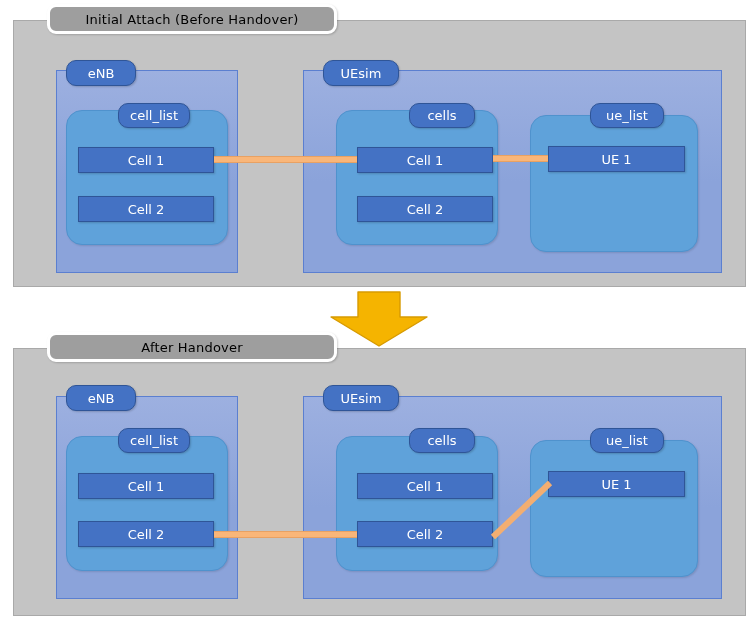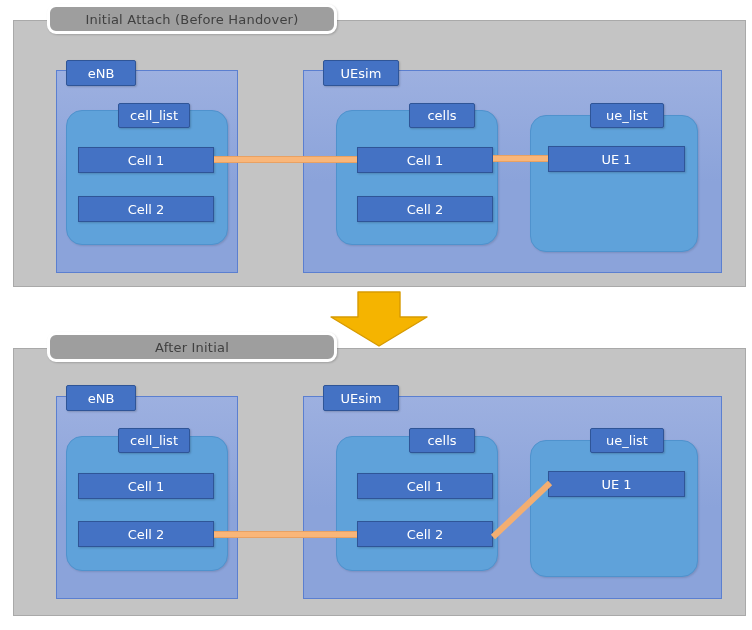--- a/index.html
+++ b/index.html
@@ -25,21 +25,21 @@
   #panel-top    { left: 13px;  top: 20px;  width: 733px; height: 267px; }
   #panel-bottom { left: 13px;  top: 348px; width: 733px; height: 268px; }
 
   
   .scenario-title {
     position: absolute;
     background: #9e9e9e;
     border: 3px solid #ffffff;
     border-radius: 9px;
     box-sizing: border-box;
-    color: #404040;
+    color: #000000;
     font-size: 13px;
     display: flex;
     align-items: center;
     justify-content: center;
     letter-spacing: .2px;
     z-index: 40;
     box-shadow: 1px 1px 2px rgba(0,0,0,.18);
   }
   #title-top    { left: 47px; top: 4px;   width: 290px; height: 30px; }
   #title-bottom { left: 47px; top: 332px; width: 290px; height: 30px; }
@@ -78,21 +78,21 @@
     justify-content: center;
     z-index: 20;
     box-shadow: 1px 1px 2px rgba(0,0,0,.18);
   }
 
   
   .tag {
     position: absolute;
     background: #4472c4;
     border: 1px solid #2f5597;
-    border-radius: 2px;
+    border-radius: 10px;
     box-sizing: border-box;
     color: #ffffff;
     font-size: 13px;
     display: flex;
     align-items: center;
     justify-content: center;
     z-index: 30;
     box-shadow: 1px 1px 2px rgba(0,0,0,.18);
   }
 
@@ -153,21 +153,21 @@
 
 <div class="link-h" style="left:214px; top:156px; width:143px; height:7px;"></div>
 <div class="link-h" style="left:493px; top:155px; width:55px; height:7px;"></div>
 
 <svg id="transition-arrow" viewBox="0 0 98 56">
   <polygon points="28,1 70,1 70,26 97,26 49,55 1,26 28,26" fill="#f5b400" stroke="#d79a00" stroke-width="1.4" stroke-linejoin="round"></polygon>
 </svg>
 
 <div class="panel" id="panel-bottom"></div>
 
-<div class="scenario-title" id="title-bottom">After Initial</div>
+<div class="scenario-title" id="title-bottom">After Handover</div>
 
 <div class="node-box" style="left:56px; top:396px; width:182px; height:203px;"></div>
 <div class="tag" style="left:66px; top:385px; width:70px; height:26px;">eNB</div>
 
 <div class="list-box" style="left:66px; top:436px; width:162px; height:135px;"></div>
 <div class="tag" style="left:118px; top:428px; width:72px; height:25px;">cell_list</div>
 
 <div class="item-box" style="left:78px; top:473px; width:136px; height:26px;">Cell 1</div>
 <div class="item-box" style="left:78px; top:521px; width:136px; height:26px;">Cell 2</div>
 

